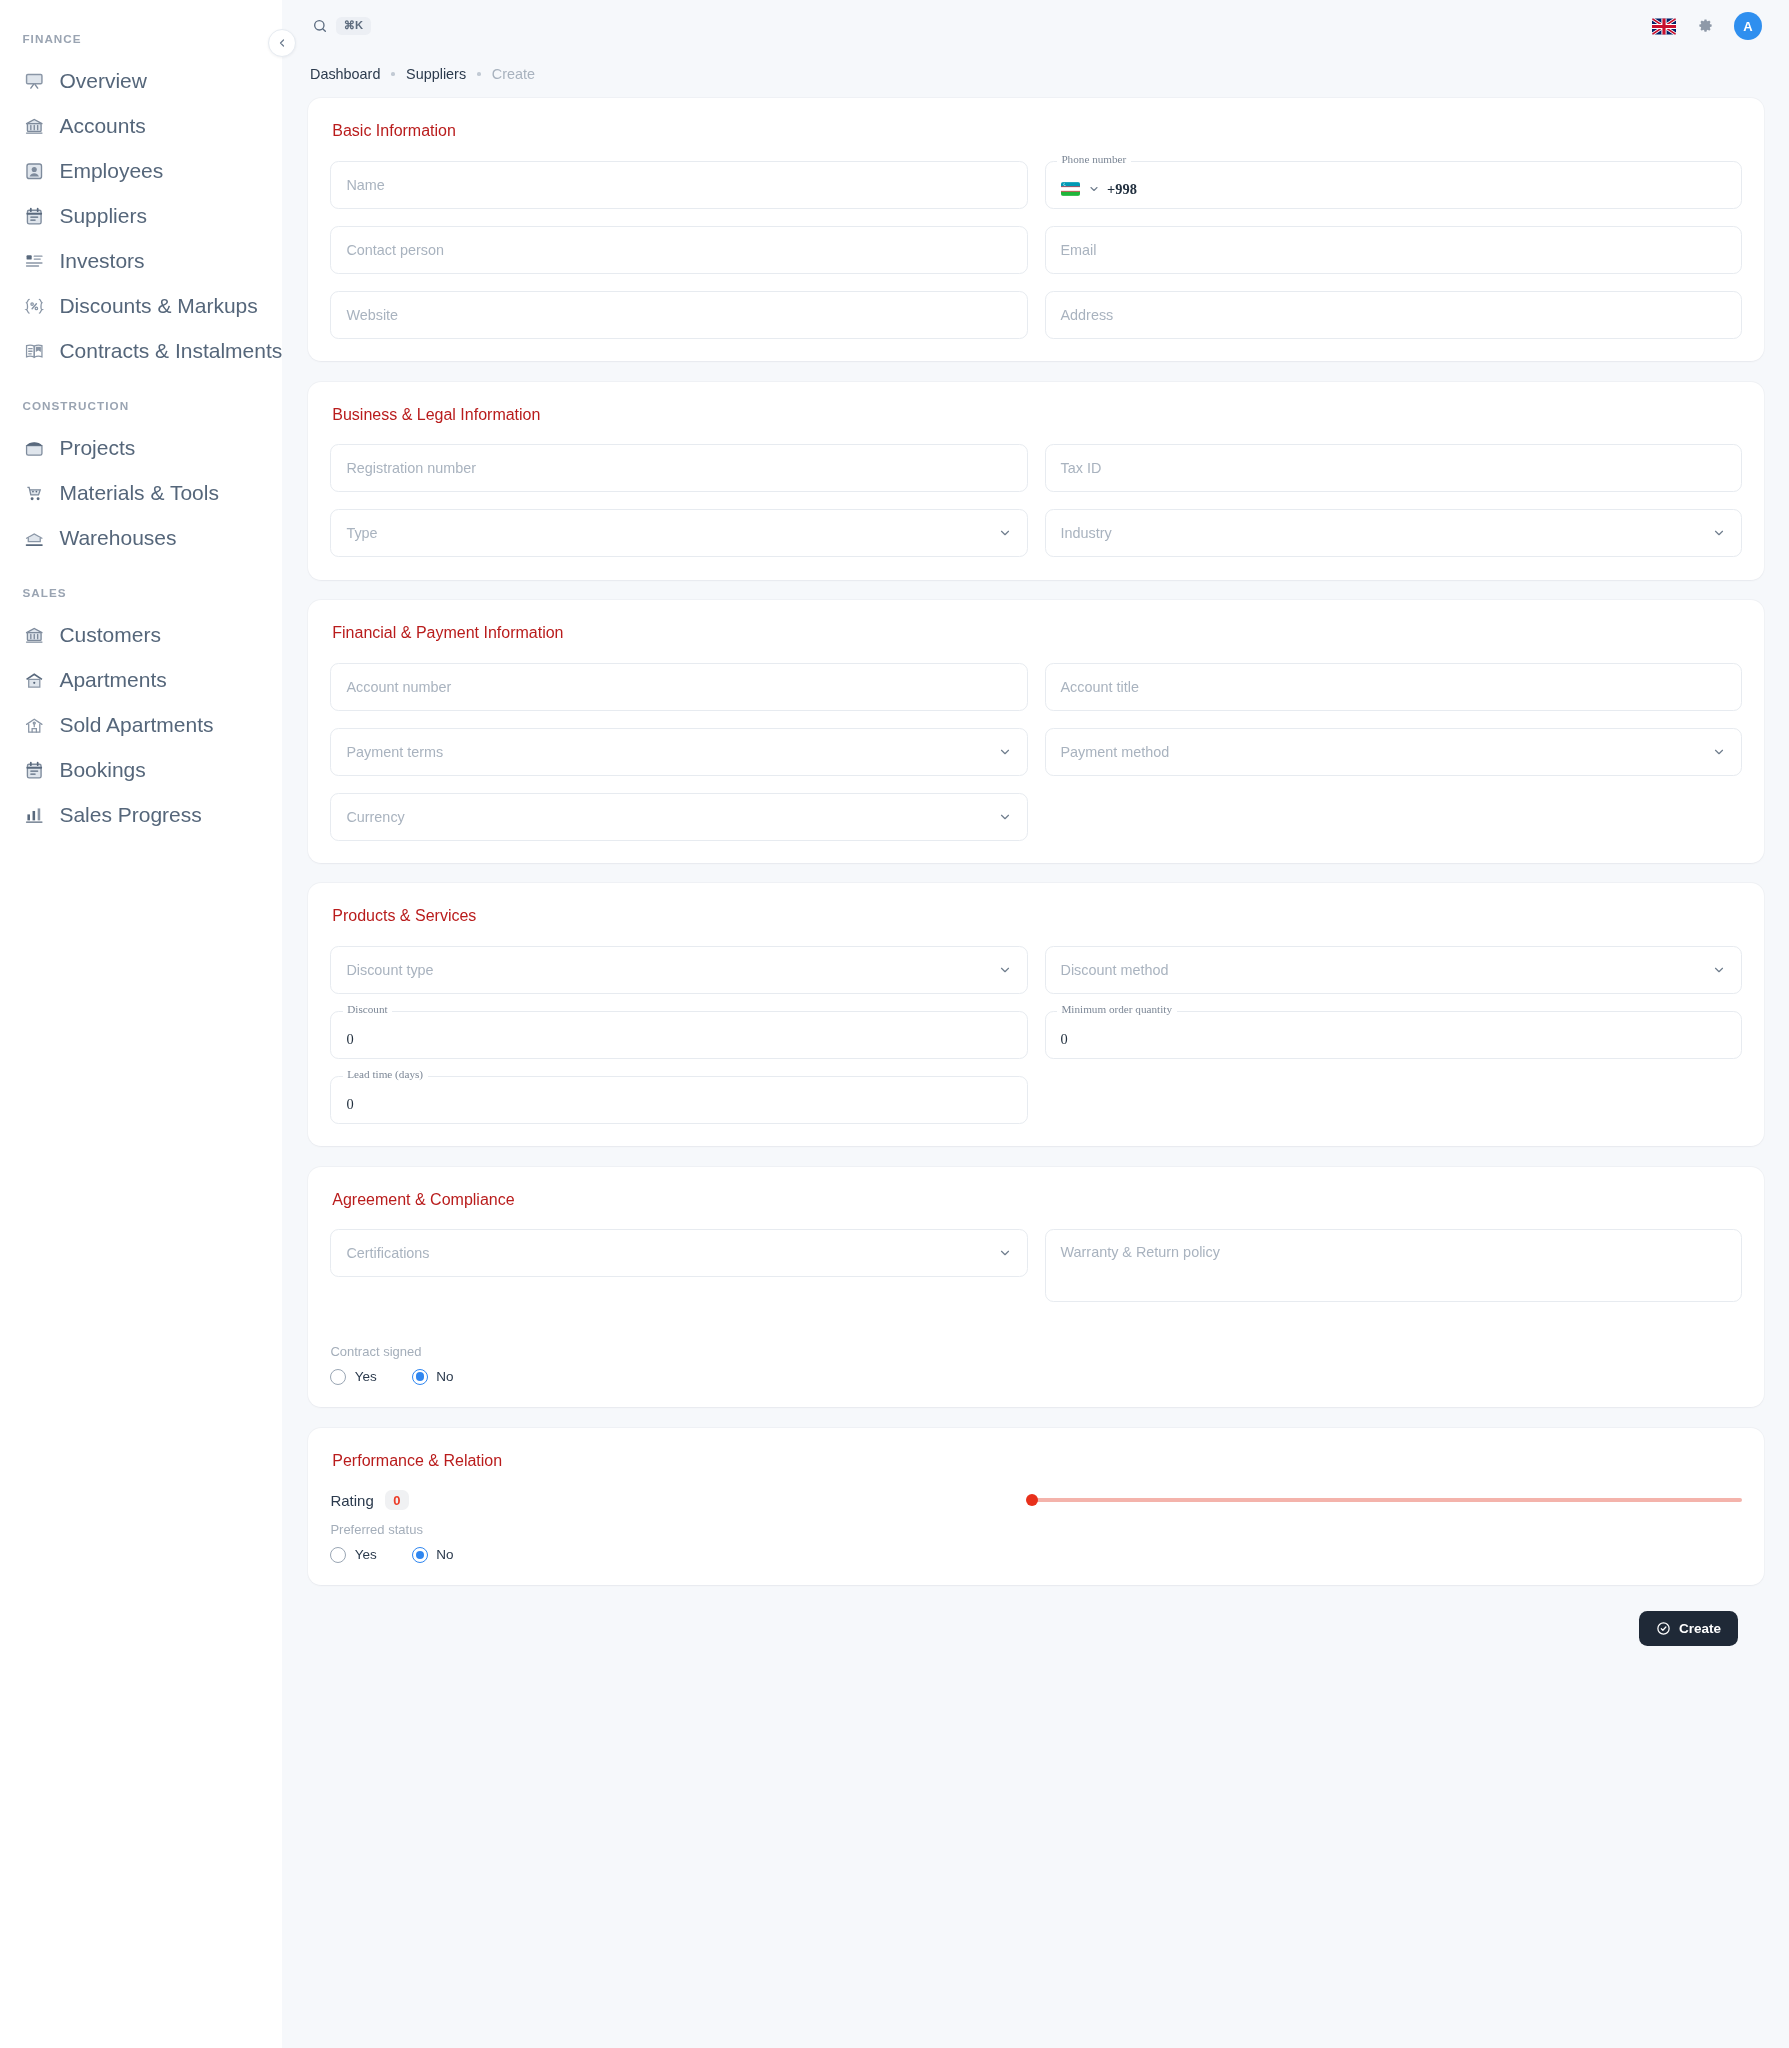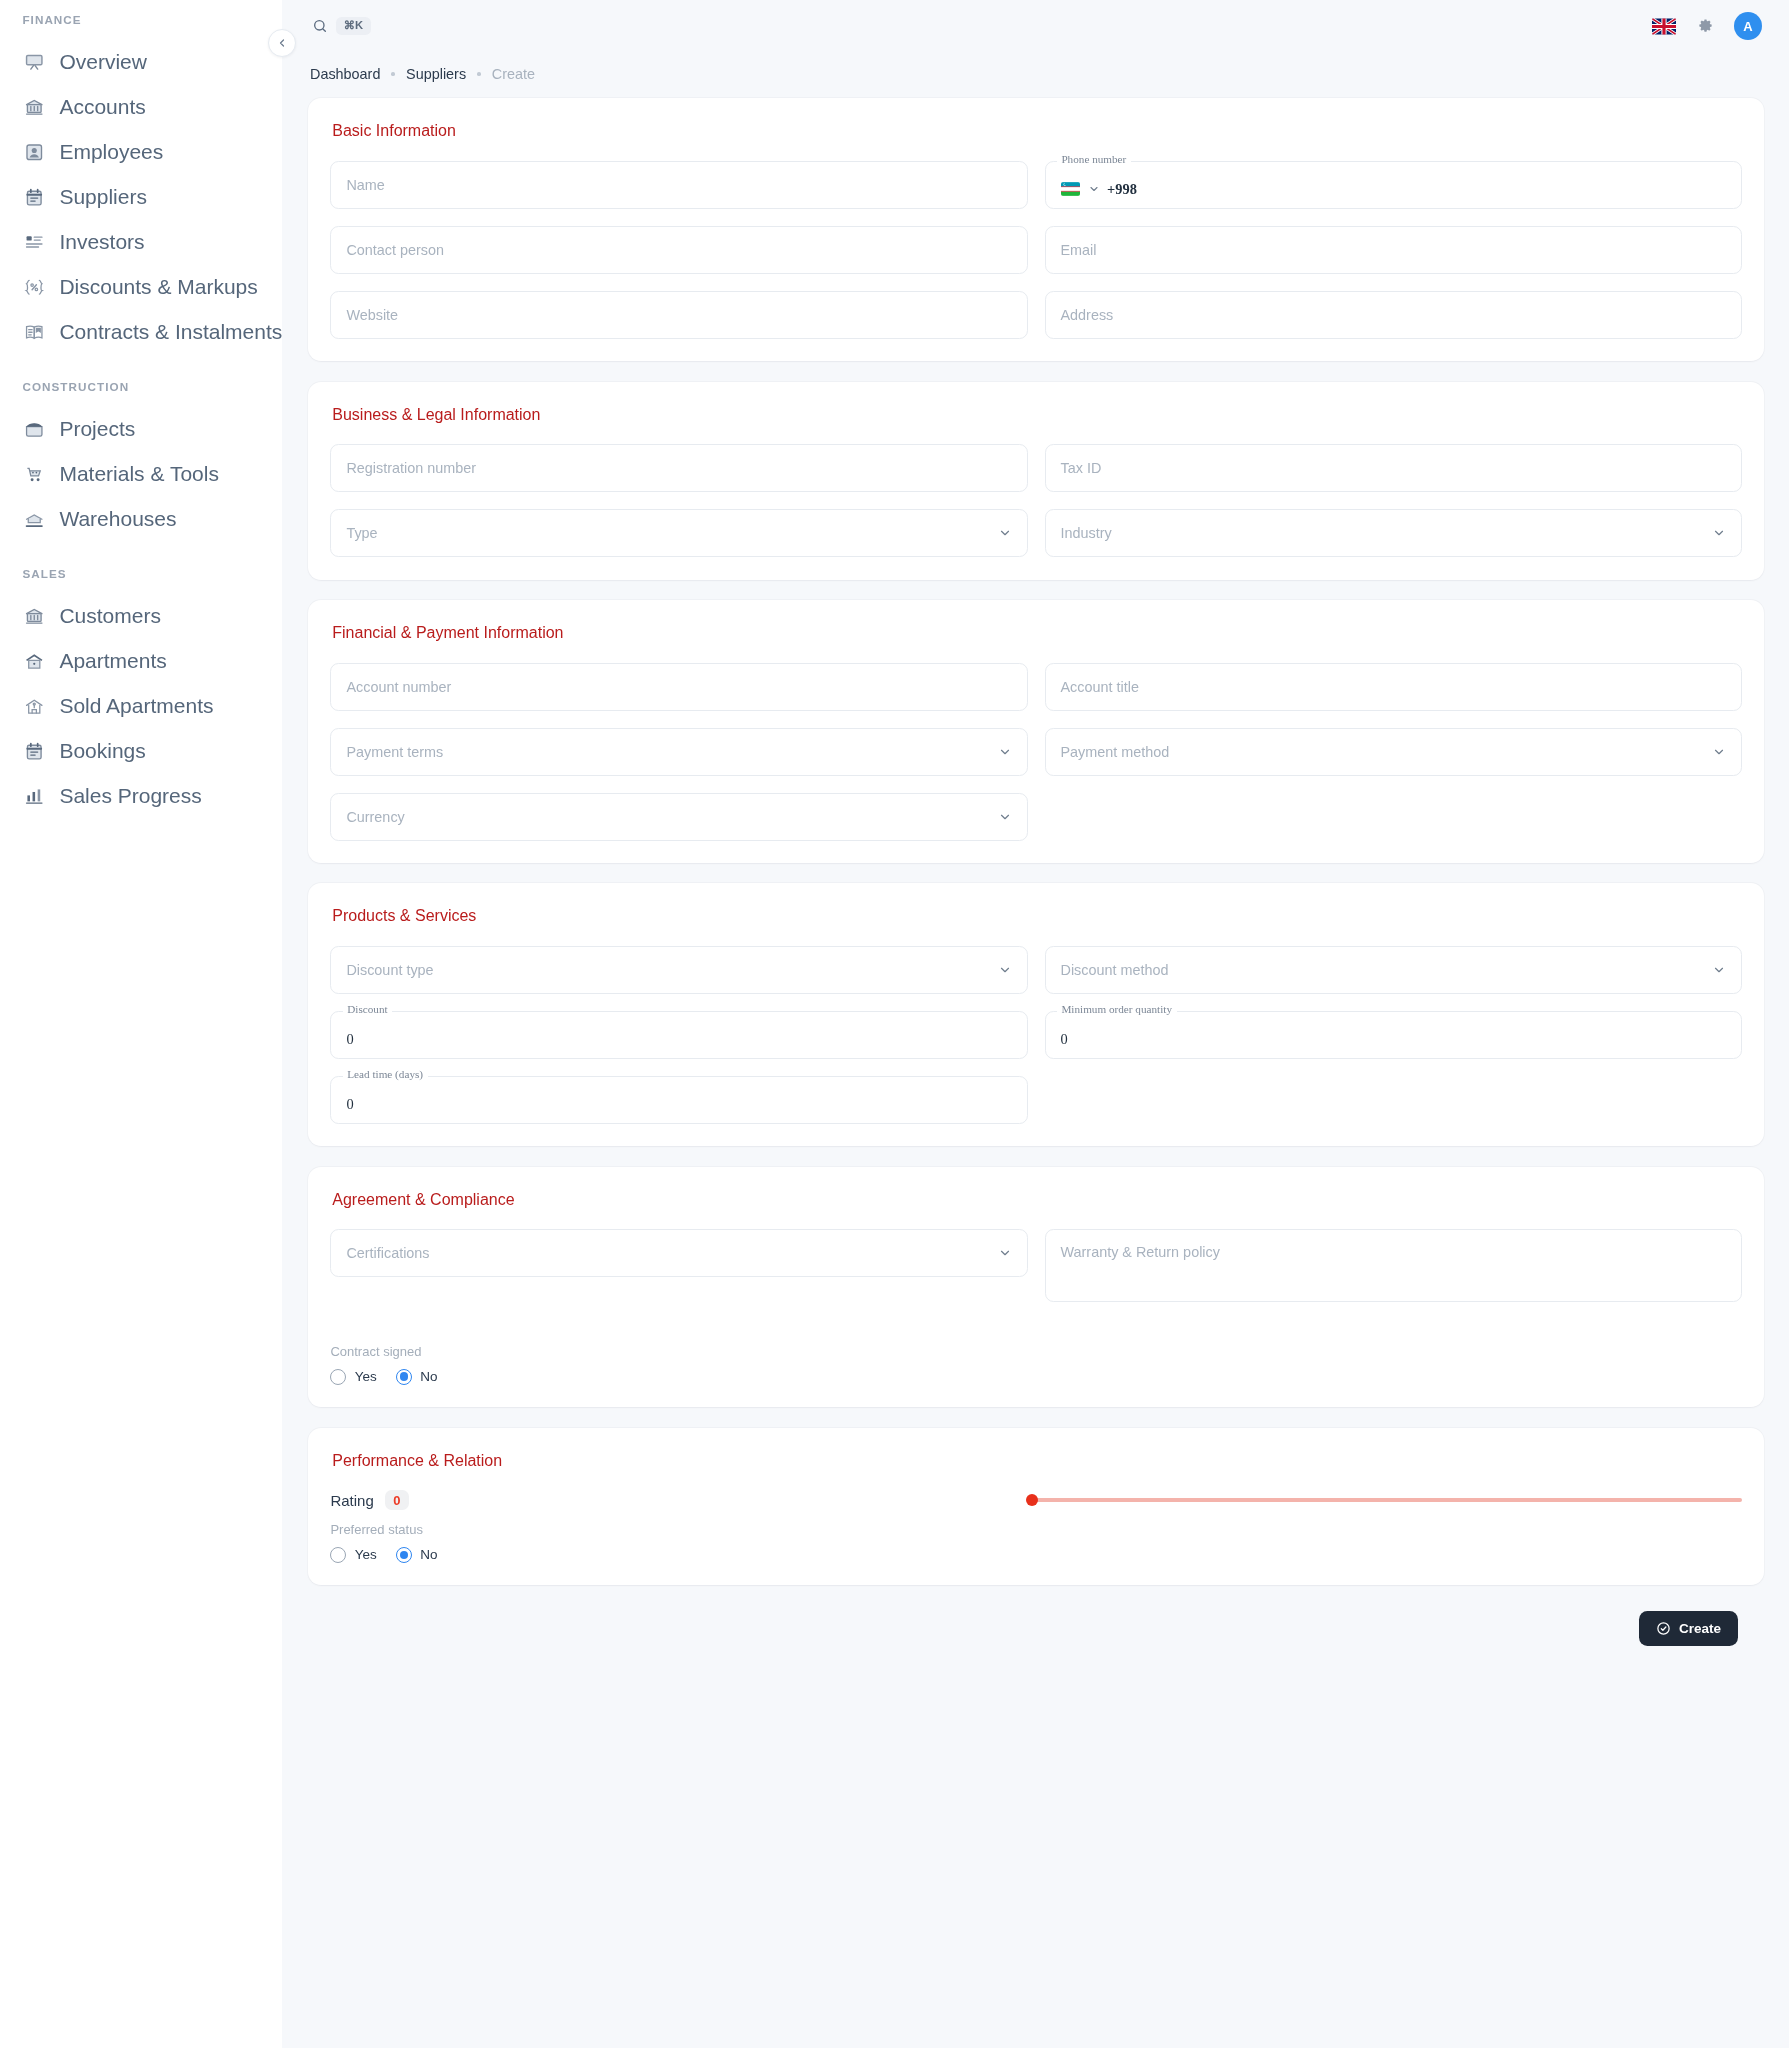--- a/index.html
+++ b/index.html
@@ -10,21 +10,21 @@
     font-family: "Liberation Sans", sans-serif;
     overflow: hidden;
   }
   .app { position: relative; width: 1790px; height: 2048px; display: flex; }
 
   
   .sidebar {
     width: 282px;
     flex: 0 0 282px;
     background: #ffffff;
-    padding: 4px 0 0 0;
+    padding: 23px 0 0 0;
     position: relative;
   }
   .sb-group-label {
     font-size: 11.7px;
     letter-spacing: .09em;
     font-weight: 700;
     color: #9aa4b2;
     padding: 0 0 0 22.4px;
     margin: 9.3px 0 13px 0;
     text-transform: uppercase;
@@ -209,21 +209,21 @@
     display: inline-block;
     cursor: pointer;
   }
 
   
   .radio-label {
     font-size: 13px;
     color: #a4aeba;
     margin-bottom: 9.3px;
   }
-  .radio-row { display: flex; align-items: center; gap: 19px; }
+  .radio-row { display: flex; align-items: center; gap: 35px; }
   .radio { display: flex; align-items: center; gap: 8.4px; cursor: pointer; }
   .radio .dot {
     width: 16px; height: 16px;
     border-radius: 50%;
     border: 1.5px solid #9aa6b4;
     display: flex; align-items: center; justify-content: center;
   }
   .radio.on .dot { border-color: #2f86f0; }
   .radio.on .dot::after {
     content: "";

